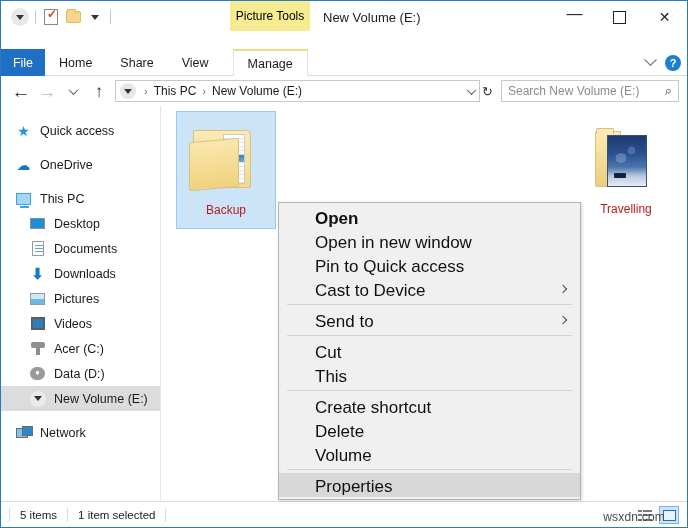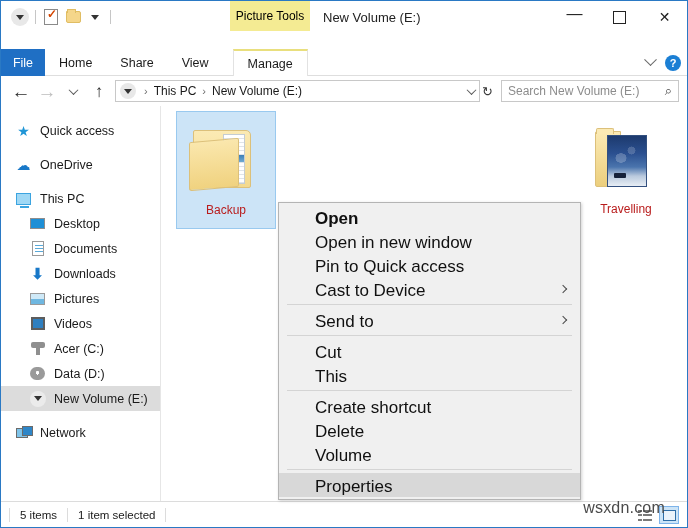--- a/index.html
+++ b/index.html
@@ -323,22 +323,22 @@
     width: 14px; height: 11px;
     background:
       linear-gradient(to right,#7a7a7a 0 4px, transparent 4px 5px, #7a7a7a 5px 14px) top/14px 2px no-repeat,
       linear-gradient(to right,#7a7a7a 0 4px, transparent 4px 5px, #7a7a7a 5px 14px) center/14px 2px no-repeat,
       linear-gradient(to right,#7a7a7a 0 4px, transparent 4px 5px, #7a7a7a 5px 14px) bottom/14px 2px no-repeat;
   }
   .vb-icons {
     width: 13px; height: 11px; border: 1.4px solid #2e6ea8; background: #eaf3fb;
   }
   #watermark {
-    position: absolute; right: 22px; bottom: 10px;
-    font-size: 16px; color: #4a4a4a; letter-spacing: 0.2px;
+    position: absolute; right: 22px; bottom: 3px;
+    font-size: 12px; color: #4a4a4a; letter-spacing: 0.2px;
     z-index: 60;
     text-align: center;
   }
 </style>
 </head>
 <body>
 
 <div id="window">
 
   <div id="titlebar">

